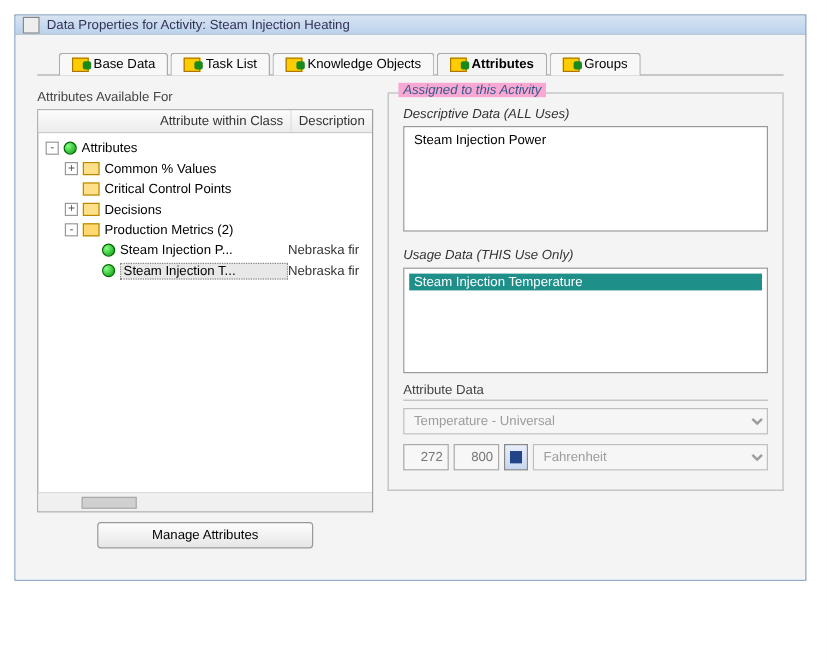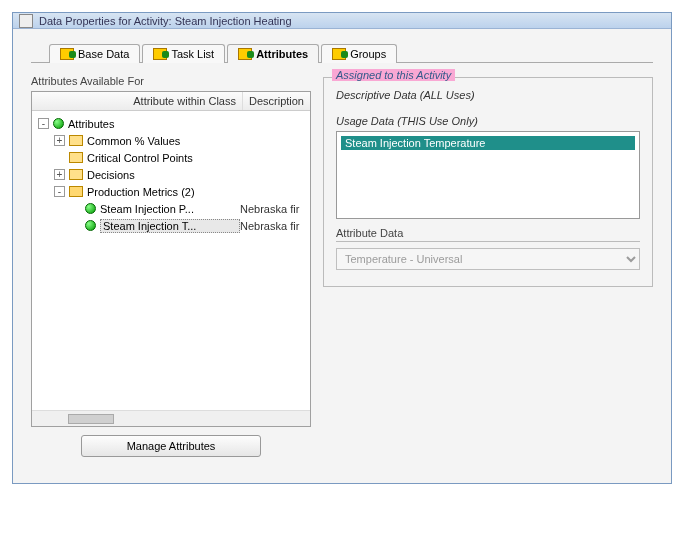--- a/index.html
+++ b/index.html
@@ -82,20 +82,24 @@
 
     <div class="tabs">
       <div class="tab">
           <span class="tab-icon"></span>
           <span>Base Data</span>
         </div>
       <div class="tab">
           <span class="tab-icon"></span>
           <span>Task List</span>
         </div>
+      <div class="tab">
+          <span class="tab-icon"></span>
+          <span>Knowledge Objects</span>
+        </div>
       <div class="tab active">
           <span class="tab-icon"></span>
           <span>Attributes</span>
         </div>
       <div class="tab">
           <span class="tab-icon"></span>
           <span>Groups</span>
         </div>
     </div>
 
@@ -160,28 +164,41 @@
             </div>
         </div>
         <button class="manage-btn">Manage Attributes</button>
       </div>
 
       <div class="right">
         <div class="fieldset">
           <span class="legend">Assigned to this Activity</span>
 
           <div class="sub-label">Descriptive Data (ALL Uses)</div>
+          <div class="listbox">
+            <div class="listitem">Steam Injection Power</div>
+          </div>
 
           <div class="sub-label" style="margin-top:14px">Usage Data (THIS Use Only)</div>
           <div class="listbox">
             <div class="listitem sel">Steam Injection Temperature</div>
           </div>
 
           <div class="attr-data-hdr">Attribute Data</div>
           <select disabled="" style="width:100%;margin-top:6px">
             <option>Temperature - Universal</option>
           </select>
+          <div class="row">
+            <input type="text" class="num" value="272" style="">
+            <input type="text" class="num" value="800" style="">
+            <div class="inline-btn">
+                <span></span>
+              </div>
+            <select disabled="" style="flex:1">
+              <option>Fahrenheit</option>
+            </select>
+          </div>
         </div>
       </div>
     </div>
 
   </div>
 </div>
 
 </body></html>

